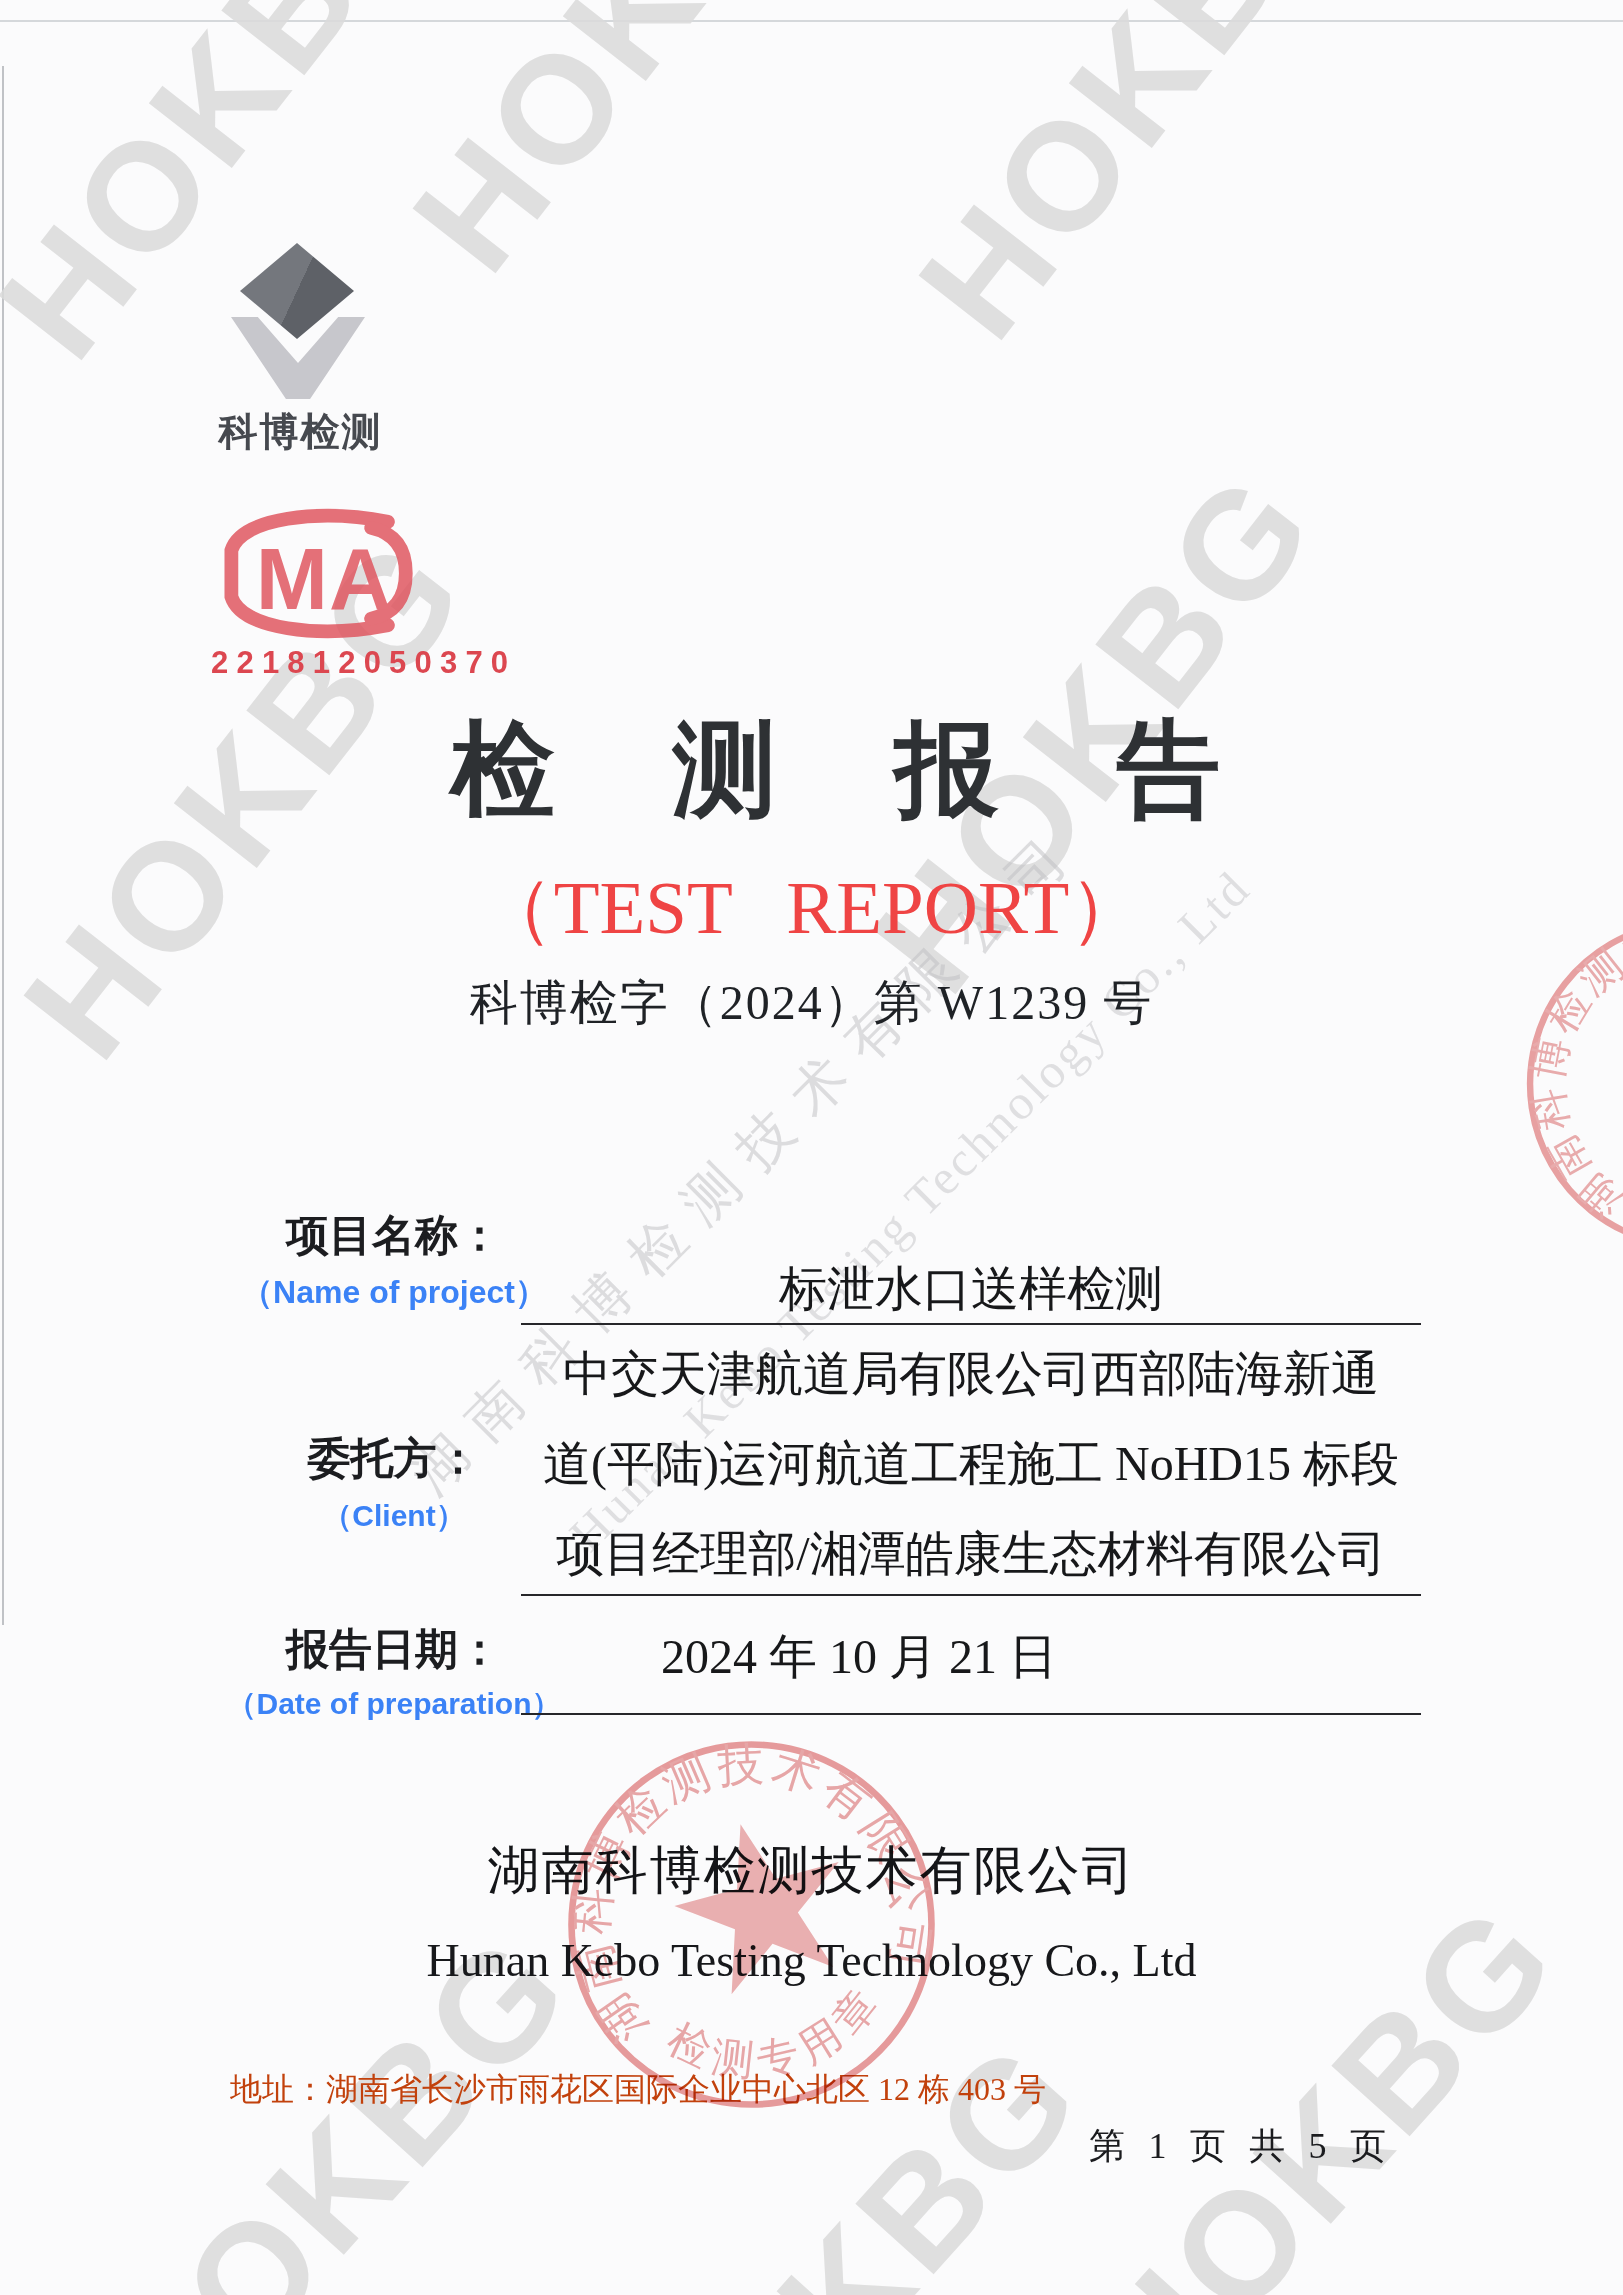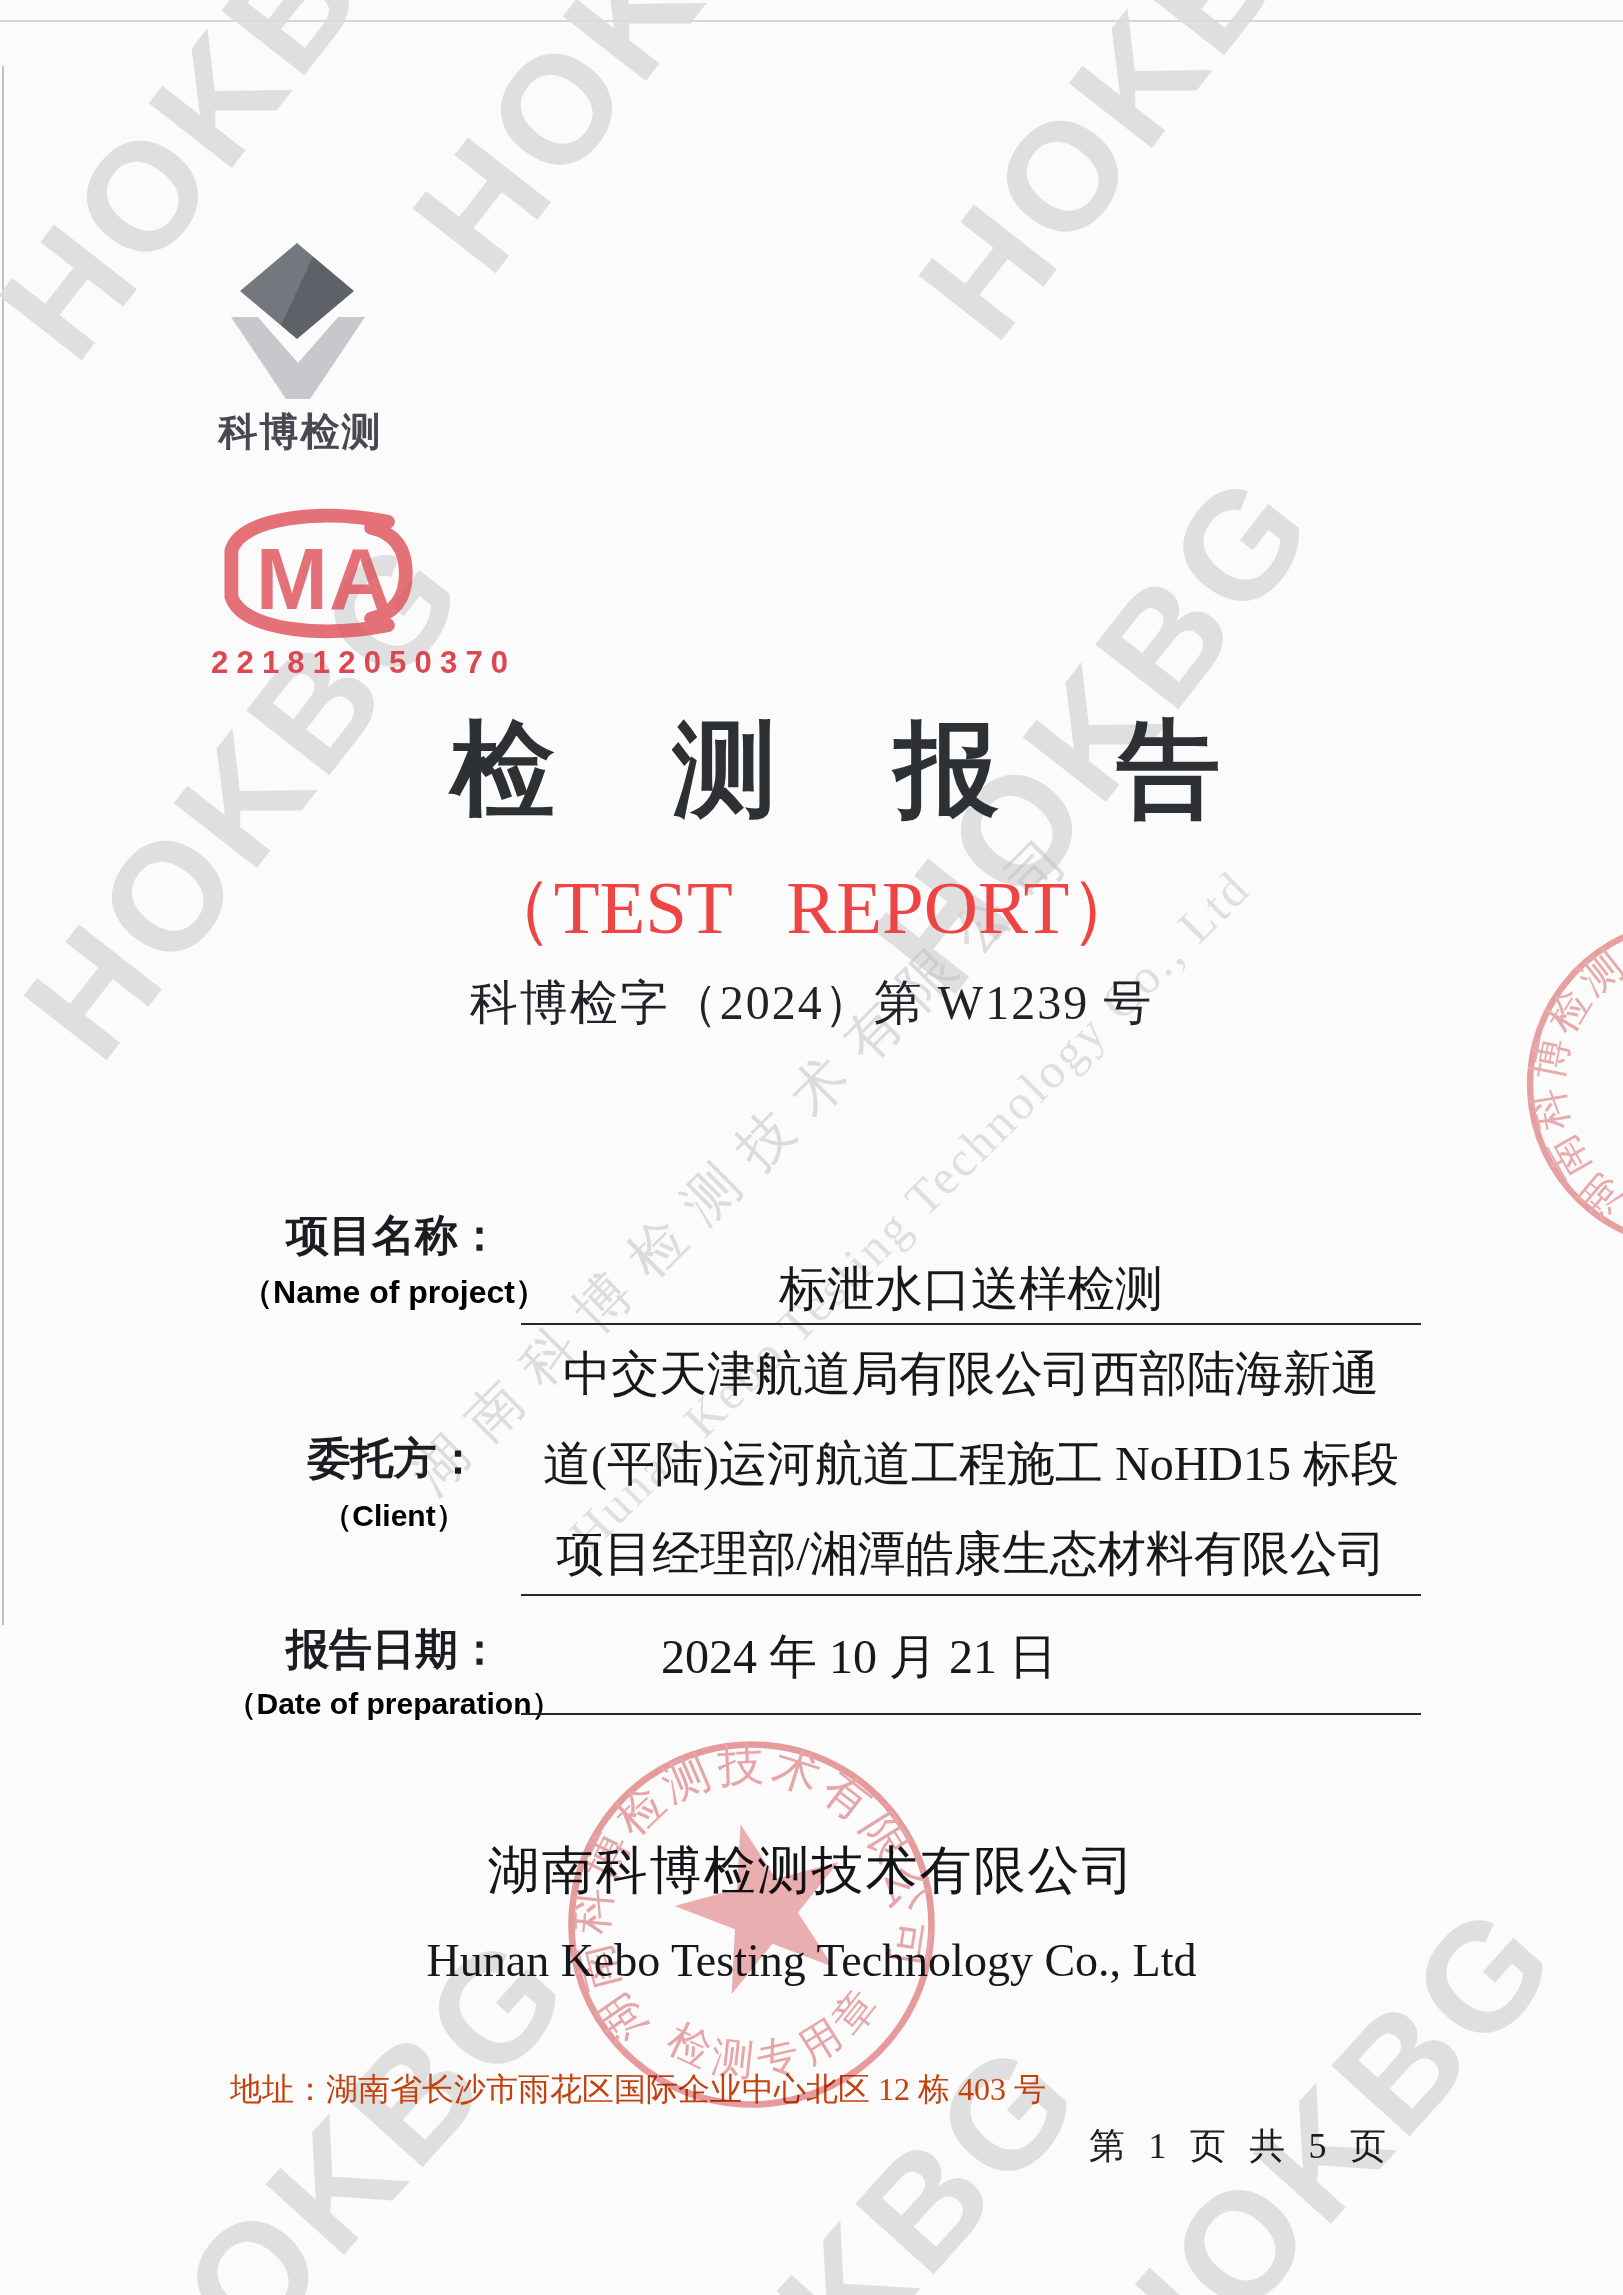--- a/index.html
+++ b/index.html
@@ -63,21 +63,21 @@
   .center-line { position:absolute; left:0; width:100%; text-align:center; z-index:2; white-space:nowrap; }
   .title-cn { top:701px; font-size:104px; font-weight:bold; color:#2e3134;margin-left:24px; }
   .title-cn span { letter-spacing:118px; padding-left:118px; }
   .title-en { top:858px; font-size:75px; font-family:"Liberation Serif", serif; color:#ef4444; word-spacing:36px; }
   .report-no { top:971px; font-size:48px; font-family:"Liberation Serif", serif; letter-spacing:2px; color:#1f2226; }
 
   
   .f-label { position:absolute; left:225px; width:337px; text-align:center; z-index:2;
              font-weight:bold; color:#1c1d20; white-space:nowrap; }
   .f-sub   { position:absolute; left:220px; width:348px; text-align:center; z-index:2;
-             font-weight:bold; color:#000000; white-space:nowrap; }
+             font-weight:bold; color:#3b82f6; white-space:nowrap; }
   .f-val   { position:absolute; left:521px; width:900px; text-align:center; z-index:2;
              font-family:"Liberation Serif", serif; font-size:48px; color:#17181a; white-space:nowrap; }
   .f-line  { position:absolute; left:521px; width:900px; height:2px; background:#26262a; z-index:2; }
 
   .lbl-1 { top:1207px; font-size:43px; }   .sub-1 { top:1271px; font-size:32px; }
   .lbl-2 { top:1430px; font-size:43px; }   .sub-2 { top:1496px; font-size:30px; }
   .lbl-3 { top:1621px; font-size:43px; }   .sub-3 { top:1684px; font-size:30px; }
   .v1a { top:1190px; } .v1b { top:1257px; }
   .u1  { top:1323px; }
   .v2a { top:1342px; } .v2b { top:1432px; } .v2c { top:1522px; }

